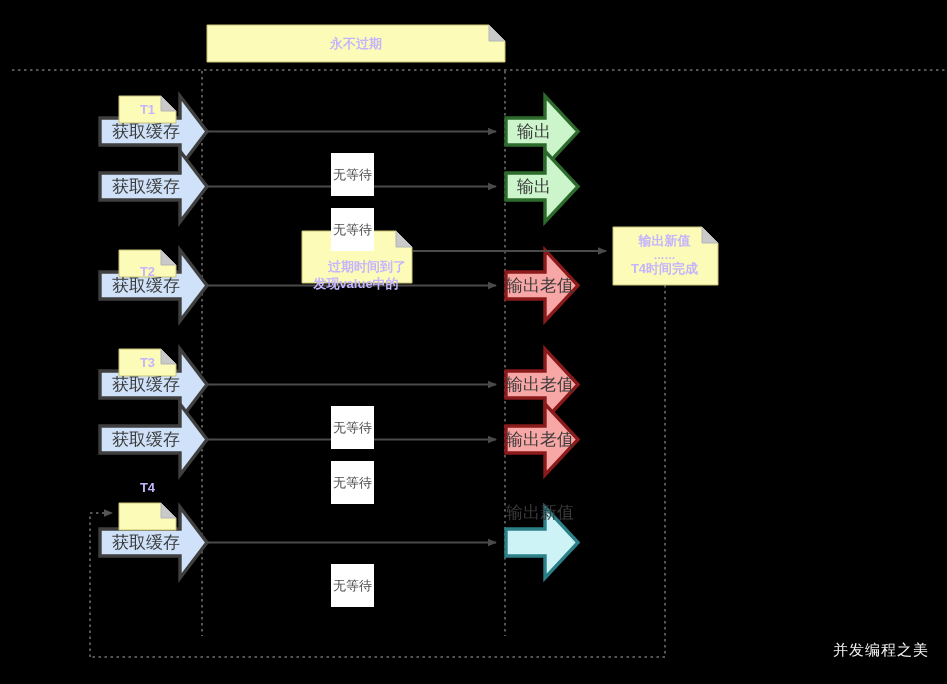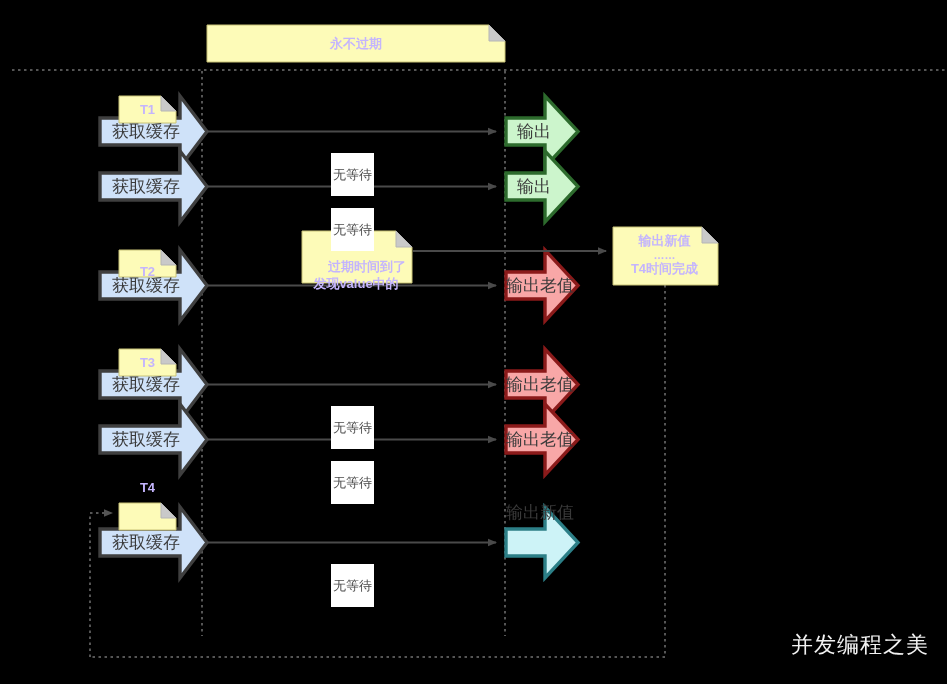--- a/index.html
+++ b/index.html
@@ -54,21 +54,21 @@
   .wm {
     position: absolute;
     right: 18px;
     bottom: 24px;
     display: flex;
     align-items: center;
     gap: 9px;
   }
   .wm-text {
     color: #f2f2f2;
-    font-size: 22px;
+    font-size: 15px;
     letter-spacing: 1px;
     white-space: nowrap;
   }
 </style>
 </head>
 <body>
 
 <div id="canvas">
 
   <svg viewBox="0 0 947 684" xmlns="http://www.w3.org/2000/svg">

